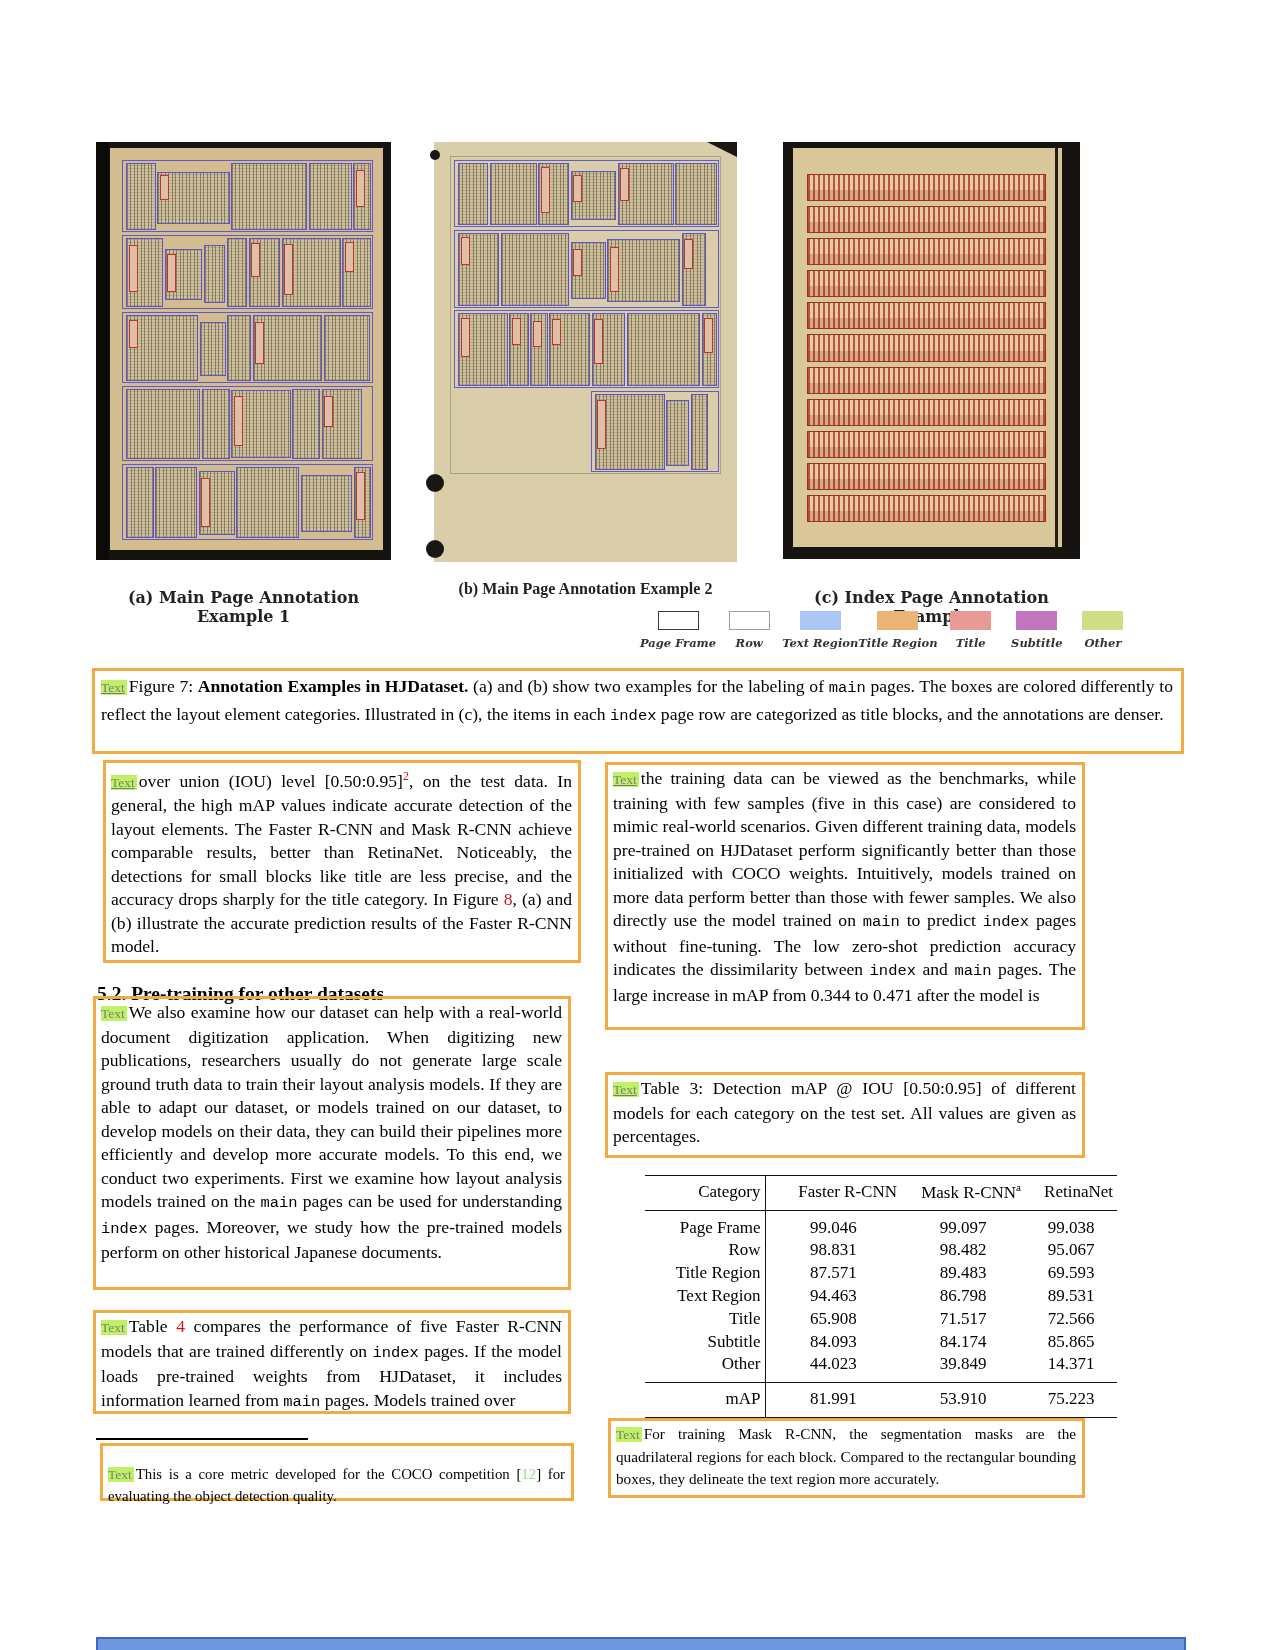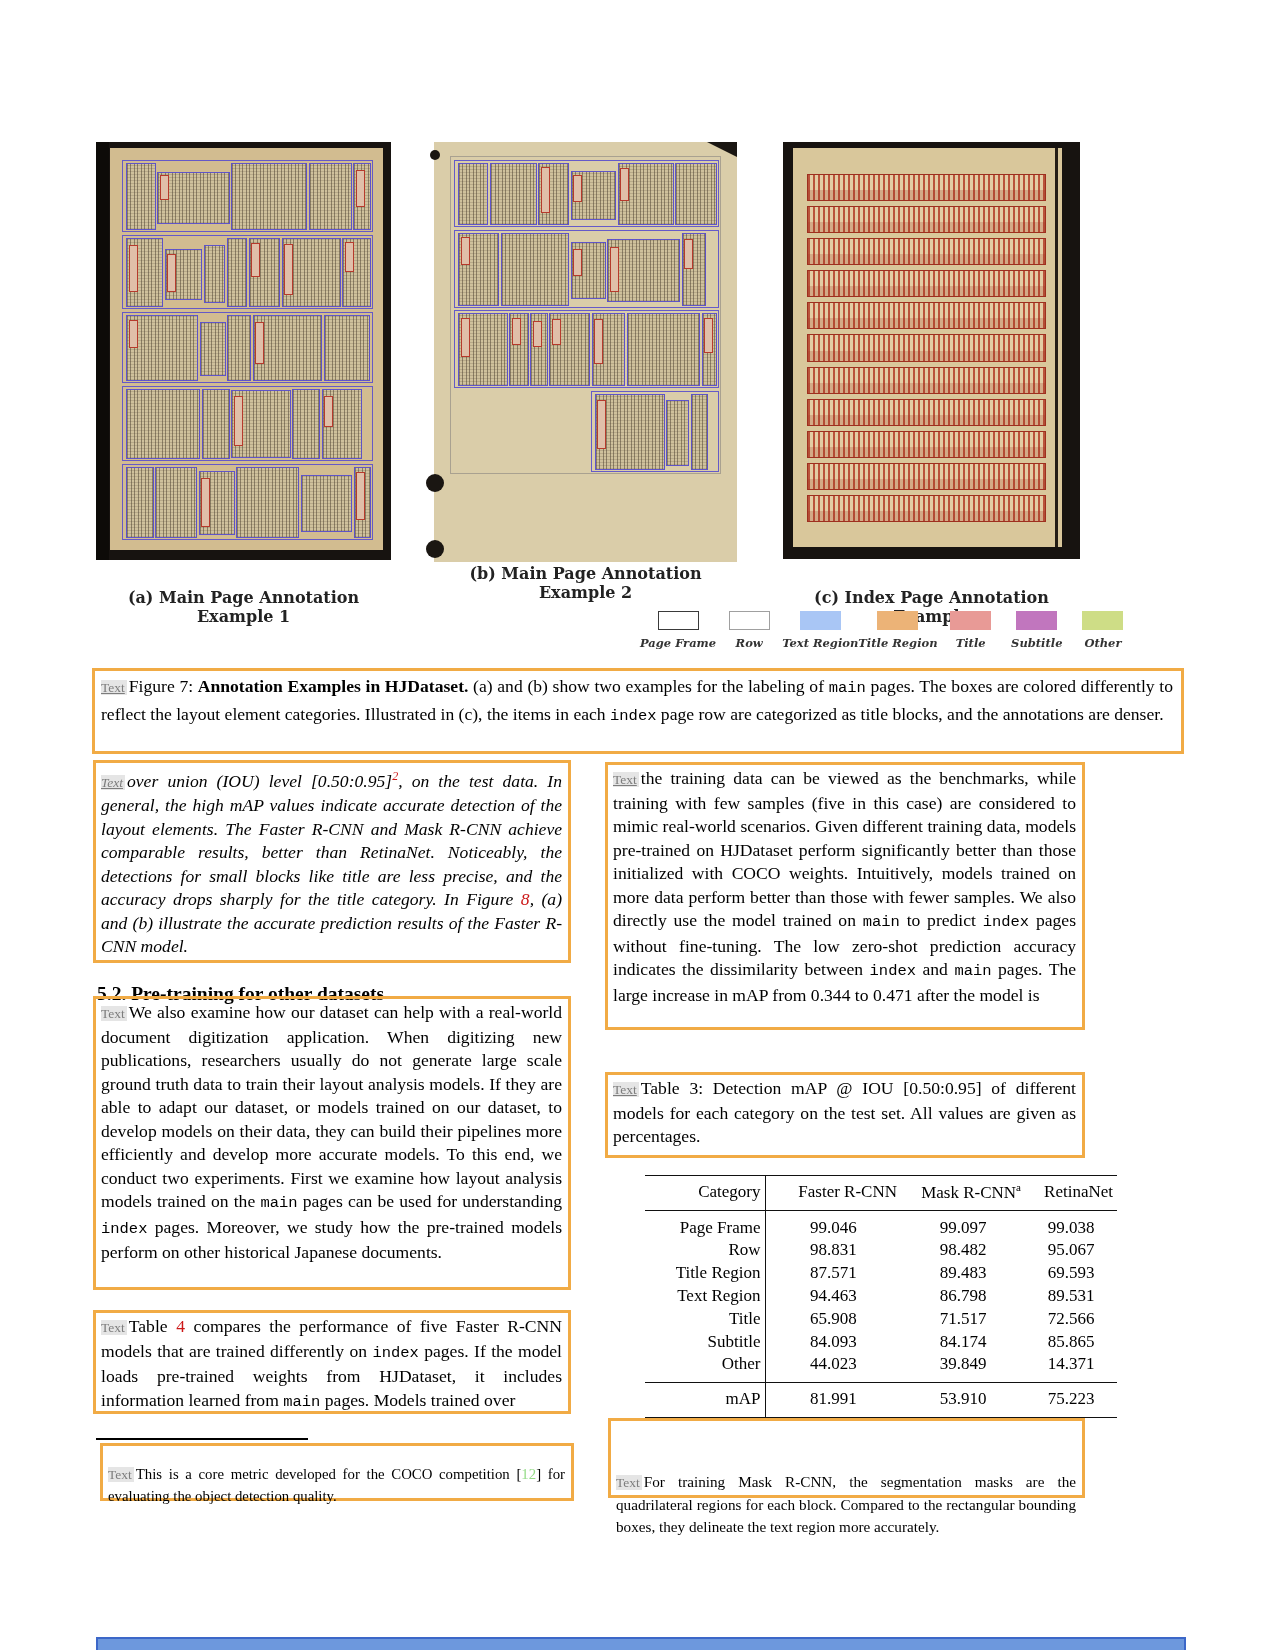--- a/index.html
+++ b/index.html
@@ -34,28 +34,28 @@
   
   .legend{position:absolute;left:640px;top:611px;width:496px;display:flex;}
   .legend-item{flex:1;display:flex;flex-direction:column;align-items:center;}
   .legend-swatch{width:39px;height:17px;border:1.5px solid #444;}
   .legend-label{margin-top:6px;font-family:"DejaVu Serif",serif;font-style:italic;
      font-weight:bold;font-size:11.5px;color:#333;white-space:nowrap;}
 
   
   .abox{position:absolute;border:3px solid #f1ab45;}
   .alabel{font-family:"Liberation Serif",serif;font-size:13.5px;color:#7d7d7d;
-     background:#e5e5e5;padding-right:2px;margin-right:2px;}
+     background:#bef264;padding-right:2px;margin-right:2px;}
   .alabel.u{text-decoration:underline;}
 
   
   .body-text{font-size:17.6px;line-height:23.5px;text-align:justify;padding:2px 6px 2px 5px;}
   .cap-text{font-size:17.6px;line-height:25.5px;text-align:justify;padding:3px 8px 3px 6px;}
   .fnote-text{font-size:14.8px;line-height:21.8px;text-align:justify;padding:2px 6px 2px 5px;margin-top:16px;}
-  .tfnote-text{font-size:15.2px;line-height:22px;text-align:justify;padding:2px 6px 2px 5px;margin-top:48px;}
+  .tfnote-text{font-size:15.2px;line-height:22px;text-align:justify;padding:2px 6px 2px 5px;}
   .heading{position:absolute;font-size:19.5px;font-weight:bold;}
   .s-b{font-weight:bold;}
   .s-mono{font-family:"Liberation Mono",monospace;font-size:0.88em;}
   .s-ref{color:#cc1717;}
   .s-supref{color:#cc1717;font-size:0.68em;vertical-align:super;}
   .s-sup{font-size:0.65em;vertical-align:super;}
   .s-cite{color:#95dc87;}
   .fn-rule{position:absolute;background:#000;height:1.5px;}
 
   
@@ -234,21 +234,21 @@
           <div class="idx-row" style="left: 0px; top: 194.545px; width: 237px; height: 25.0909px;"></div>
           <div class="idx-row" style="left: 0px; top: 226.636px; width: 237px; height: 25.0909px;"></div>
           <div class="idx-row" style="left: 0px; top: 258.727px; width: 237px; height: 25.0909px;"></div>
           <div class="idx-row" style="left: 0px; top: 290.818px; width: 237px; height: 25.0909px;"></div>
           <div class="idx-row" style="left: 0px; top: 322.909px; width: 237px; height: 25.0909px;"></div>
         </div>
     </div>
   </div>
 
   <div class="subcaption" style="left:96px;top:588px;width:295px;">(a) Main Page Annotation Example 1</div>
-  <div class="subcaption" style="left:434px;top:564px;width:303px;">(b) Main Page Annotation Example 2</div>
+  <div class="subcaption" style="left:434px;top:580px;width:303px;font-family:Liberation Serif, serif;">(b) Main Page Annotation Example 2</div>
   <div class="subcaption" style="left:783px;top:588px;width:297px;">(c) Index Page Annotation Example</div>
 
   <div class="legend">
       <div class="legend-item">
         <div class="legend-swatch" style="background: rgb(255, 255, 255); border-color: rgb(58, 58, 58);"></div>
         <div class="legend-label">Page Frame</div>
       </div>
       <div class="legend-item">
         <div class="legend-swatch" style="background: rgb(255, 255, 255); border-color: rgb(160, 160, 160);"></div>
         <div class="legend-label">Row</div>
@@ -272,21 +272,21 @@
       <div class="legend-item">
         <div class="legend-swatch" style="background: rgb(206, 221, 134); border-color: rgb(206, 221, 134);"></div>
         <div class="legend-label">Other</div>
       </div>
     </div>
 
   <div class="abox" style="left:92px;top:668px;width:1086px;height:80px;">
     <div class="cap-text"><span class="alabel u">Text</span><span><span>Figure 7: </span><span class="s-b">Annotation Examples in HJDataset.</span><span> (a) and (b) show two examples for the labeling of </span><span class="s-mono">main</span><span> pages. The boxes are colored differently to reflect the layout element categories. Illustrated in (c), the items in each </span><span class="s-mono">index</span><span> page row are categorized as title blocks, and the annotations are denser.</span></span></div>
   </div>
 
-  <div class="abox" style="left:93px;top:760px;width:472px;height:197px;font-style:italic;">
+  <div class="abox" style="left:103px;top:760px;width:472px;height:197px;">
     <div class="body-text"><span class="alabel u">Text</span><span><span>over union (IOU) level [0.50:0.95]</span><span class="s-supref">2</span><span>, on the test data. In general, the high mAP values indicate accurate detection of the layout elements. The Faster R-CNN and Mask R-CNN achieve comparable results, better than RetinaNet. Noticeably, the detections for small blocks like title are less precise, and the accuracy drops sharply for the title category. In Figure </span><span class="s-ref">8</span><span>, (a) and (b) illustrate the accurate prediction results of the Faster R-CNN model.</span></span></div>
   </div>
 
   <div class="heading" style="left:97px;top:983px;">5.2. Pre-training for other datasets</div>
 
   <div class="abox" style="left:93px;top:996px;width:472px;height:288px;">
     <div class="body-text"><span class="alabel">Text</span><span><span>We also examine how our dataset can help with a real-world document digitization application. When digitizing new publications, researchers usually do not generate large scale ground truth data to train their layout analysis models. If they are able to adapt our dataset, or models trained on our dataset, to develop models on their data, they can build their pipelines more efficiently and develop more accurate models. To this end, we conduct two experiments. First we examine how layout analysis models trained on the </span><span class="s-mono">main</span><span> pages can be used for understanding </span><span class="s-mono">index</span><span> pages. Moreover, we study how the pre-trained models perform on other historical Japanese documents.</span></span></div>
   </div>
 
   <div class="abox" style="left:93px;top:1310px;width:472px;height:98px;">

